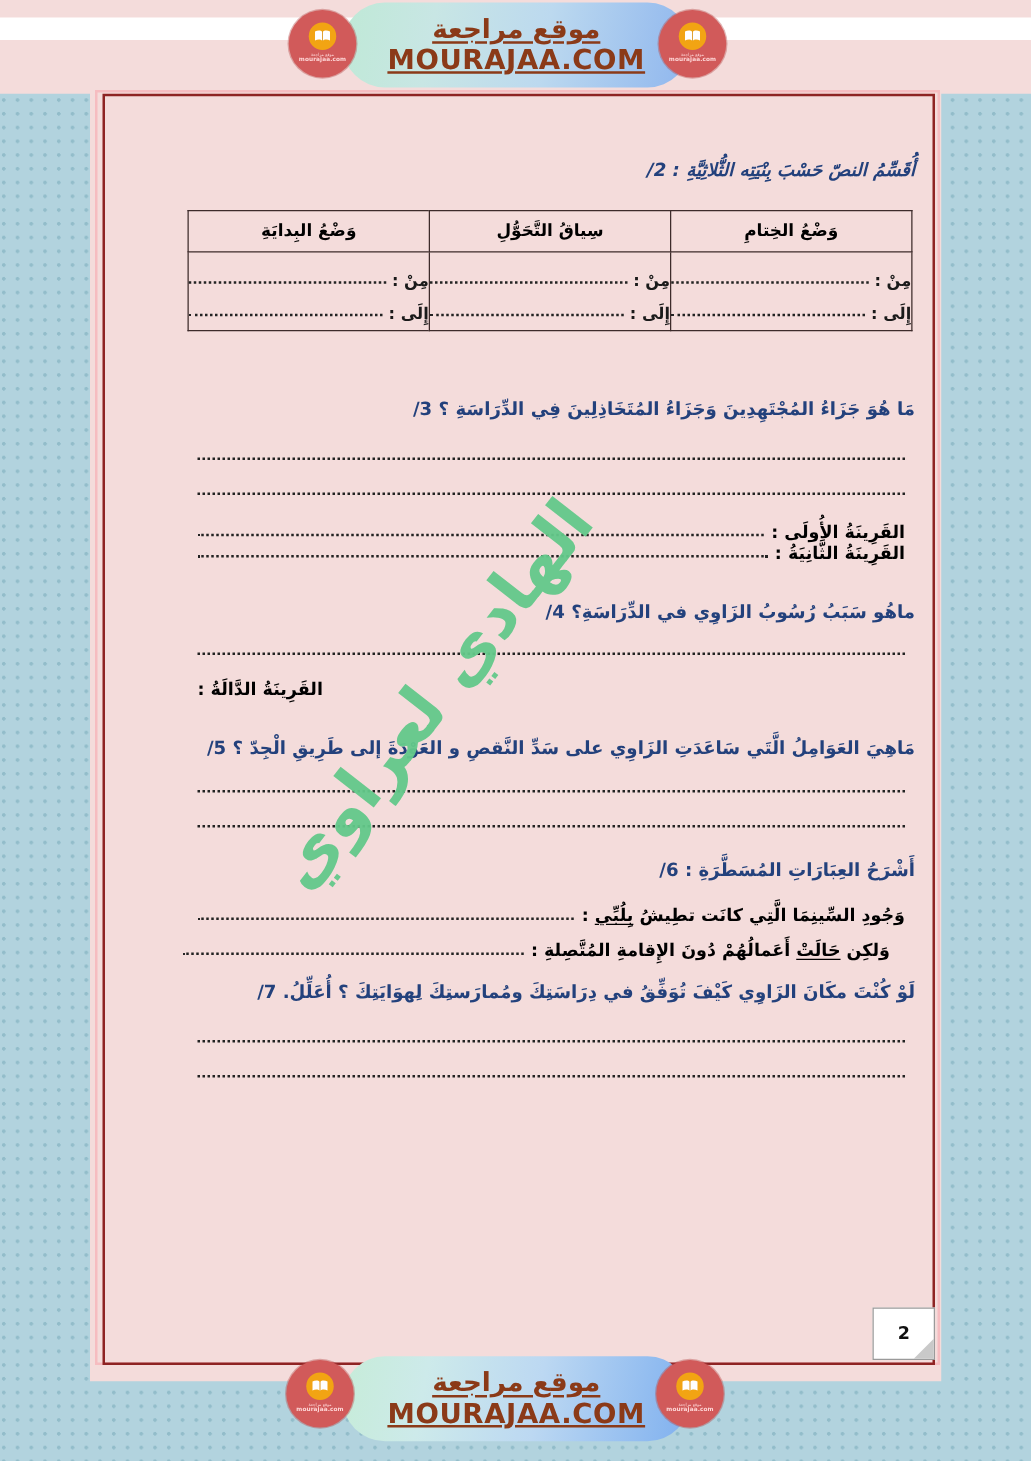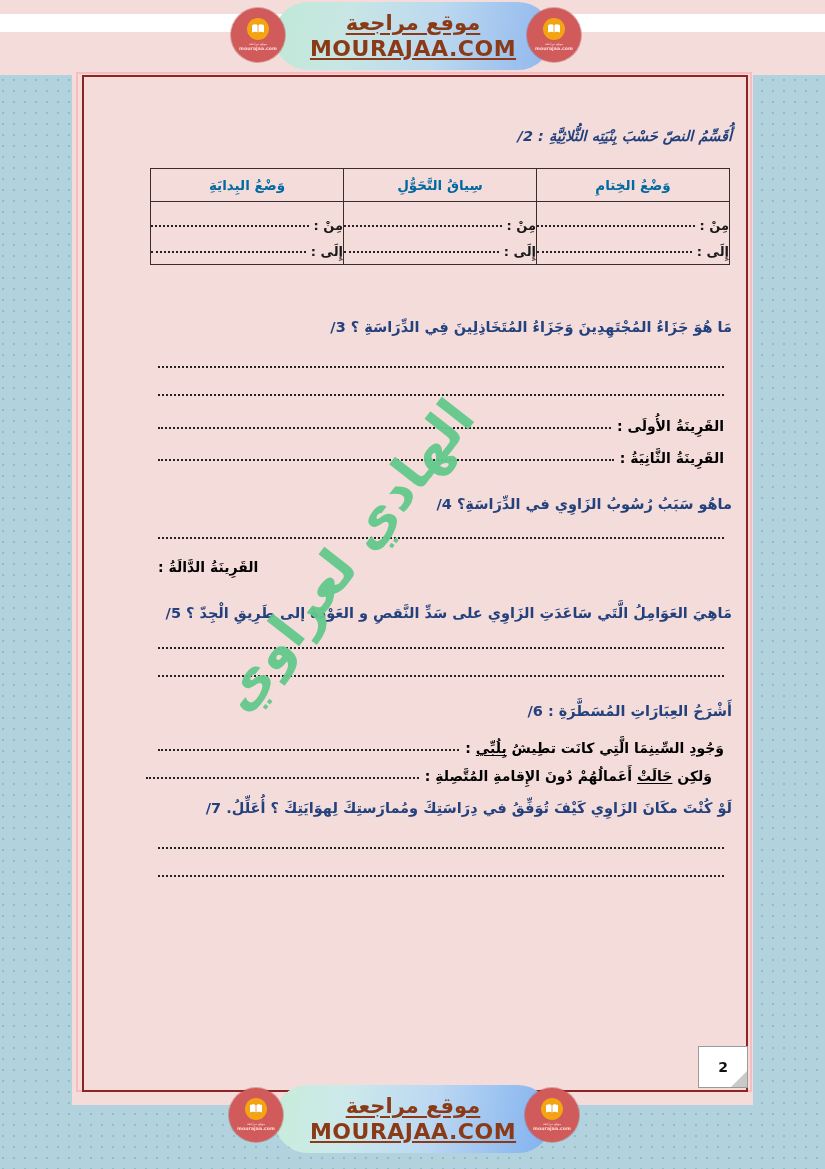--- a/index.html
+++ b/index.html
@@ -223,21 +223,21 @@
     table-layout: fixed;
   }
   #structure-table td, #structure-table th {
     border: 1.6px solid #3d2b2b;
     padding: 0;
     vertical-align: middle;
   }
   .th-cell {
     height: 32px;
     text-align: center;
-    color: #0369a1;
+    color: #000000;
     font-size: 13.5px;
     font-weight: bold;
   }
   .td-cell { height: 62px; padding: 4px 8px 6px 8px; }
   .cell-line {
     display: flex;
     align-items: flex-end;
     gap: 5px;
     height: 26px;
     direction: rtl;
@@ -406,21 +406,21 @@
     <span class="q num">3/</span>
   </div>
 
   <div class="dots-line dotline-full" style="margin-top:30px;"></div>
   <div class="dots-line dotline-full" style="margin-top:26px;"></div>
 
   <div class="labeled-line" style="margin-top:22px;width:566px;margin-right:8px;">
     <span class="lbl">القَرِينَةُ الأُولَى :</span>
     <span class="fill"></span>
   </div>
-  <div class="labeled-line" style="margin-top:16px;width:566px;margin-right:8px;">
+  <div class="labeled-line" style="margin-top:1px;width:566px;margin-right:8px;">
     <span class="lbl">القَرِينَةُ الثَّانِيَةُ :</span>
     <span class="fill"></span>
   </div>
 
   <div class="row-right" style="margin-top:28px;">
     <span class="q">ماهُو سَبَبُ رُسُوبُ الزَاوِي في الدِّرَاسَةِ؟</span>
     <span class="q num">4/</span>
   </div>
 
   <div class="dots-line dotline-full" style="margin-top:24px;"></div>

